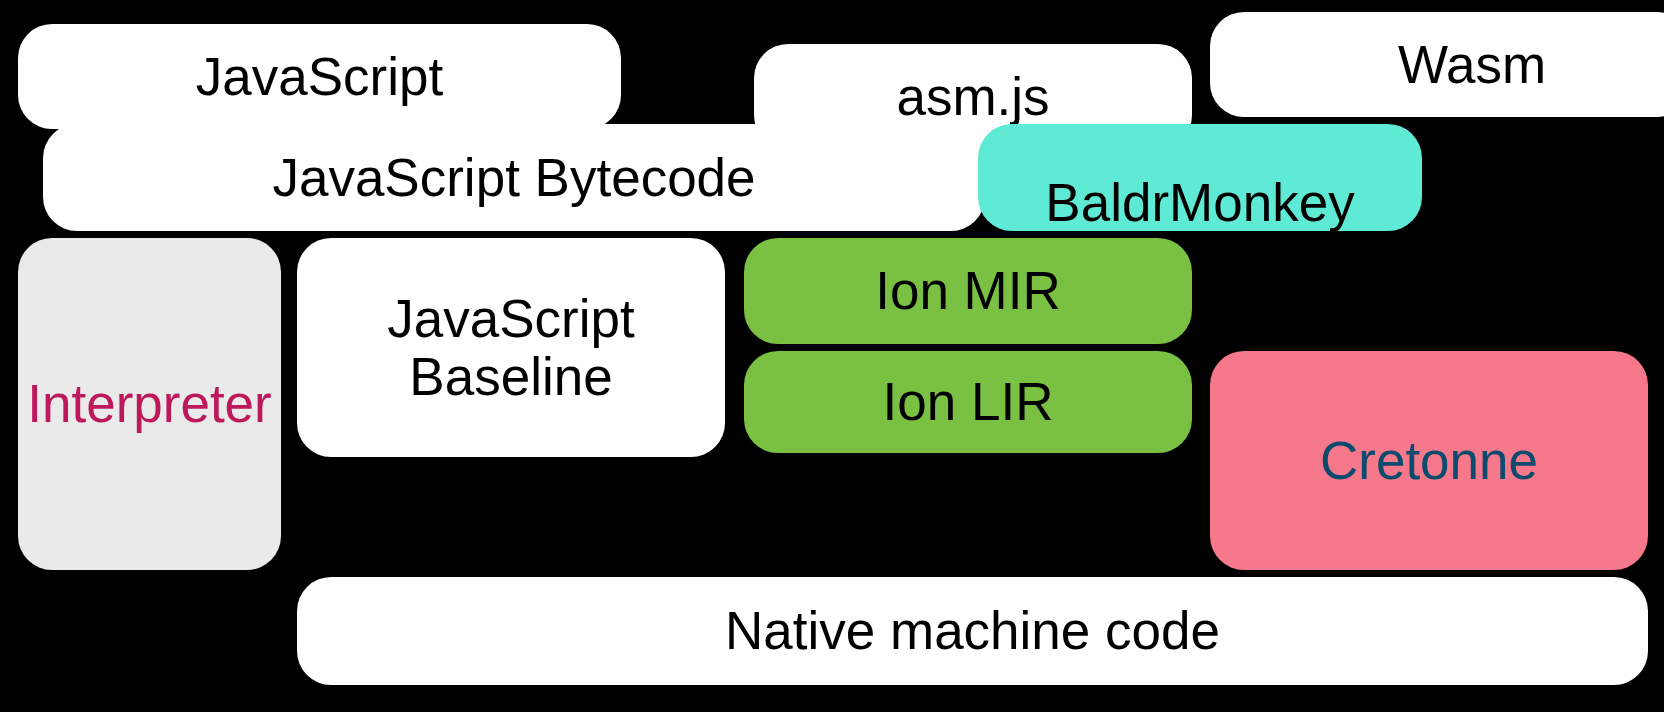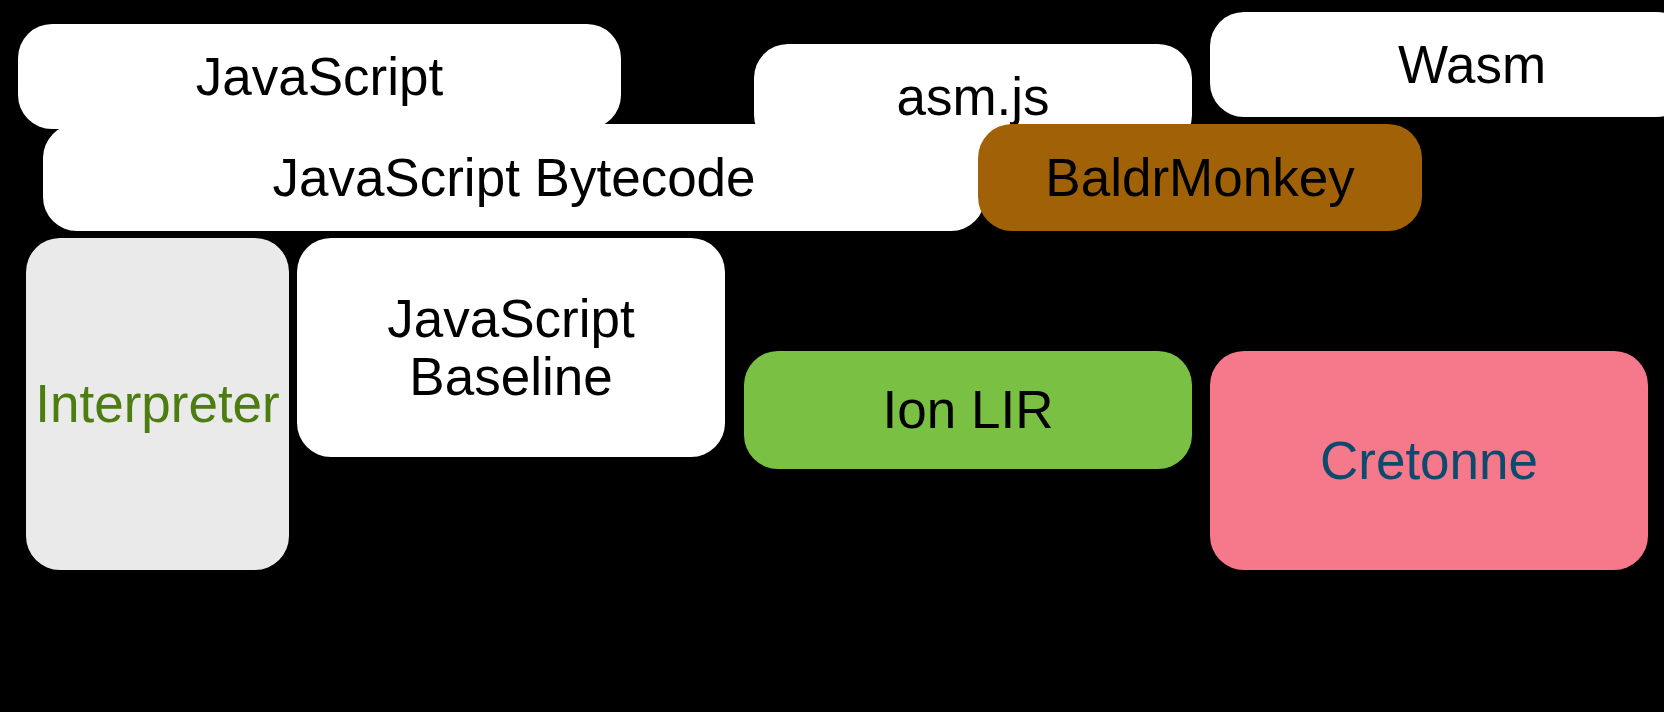--- a/index.html
+++ b/index.html
@@ -31,21 +31,21 @@
 
   
   .b-javascript   { left: 18px;   top: 12px;  width: 603px;  height: 105px; margin-top: 12px; }
   .b-asmjs        { left: 754px;  top: 12px;  width: 438px;  height: 105px; }
   .b-wasm         { left: 1210px; top: 12px;  width: 438px;  height: 105px; padding-left: 43px; }
   .b-bytecode     { left: 18px;   top: 124px; width: 942px;  height: 107px; }
   .b-baldrmonkey  { left: 978px;  top: 124px; width: 444px;  height: 107px; }
   .b-interpreter  { left: 18px;   top: 238px; width: 263px;  height: 332px; }
   .b-baseline     { left: 297px;  top: 238px; width: 428px;  height: 219px; padding: 16px 20px; box-sizing: border-box; }
   .b-ion-mir      { left: 744px;  top: 238px; width: 448px;  height: 106px; }
-  .b-ion-lir      { left: 744px;  top: 351px; width: 448px;  height: 118px; }
+  .b-ion-lir      { left: 744px;  top: 351px; width: 448px;  height: 102px; }
   .b-cretonne     { left: 1210px; top: 351px; width: 438px;  height: 219px; }
   .b-macro        { left: 297px;  top: 464px; width: 895px;  height: 106px; }
   .b-native       { left: 297px;  top: 577px; width: 1351px; height: 108px; }
 </style>
 </head>
 <body>
 
 <div id="stage" style="background: rgb(0, 0, 0);">
 
   <div class="box b-javascript" style="background: rgb(255, 255, 255); color: rgb(0, 0, 0);">
@@ -57,36 +57,42 @@
   </div>
 
   <div class="box b-wasm" style="background: rgb(255, 255, 255); color: rgb(0, 0, 0);">
     <span class="lbl">Wasm</span>
   </div>
 
   <div class="box b-bytecode" style="background: rgb(255, 255, 255); color: rgb(0, 0, 0); margin-left: 25px;">
     <span class="lbl">JavaScript Bytecode</span>
   </div>
 
-  <div class="box b-baldrmonkey" style="background: #a16207; color: rgb(0, 0, 0);">
+  <div class="box b-baldrmonkey" style="background: #5eead4; color: rgb(0, 0, 0); align-items: flex-end;">
     <span class="lbl">BaldrMonkey</span>
   </div>
 
-  <div class="box b-interpreter" style="background: rgb(234, 234, 234); color: #4d7c0f; margin-left: 8px;">
+  <div class="box b-interpreter" style="background: rgb(234, 234, 234); color: #be185d;">
     <span class="lbl">Interpreter</span>
   </div>
 
   <div class="box b-baseline" style="background: rgb(255, 255, 255); color: rgb(0, 0, 0);">
     <span class="lbl">JavaScript Baseline</span>
   </div>
 
+  <div class="box b-ion-mir" style="background: rgb(122, 193, 67); color: rgb(0, 0, 0);">
+    <span class="lbl">Ion MIR</span>
+  </div>
 
   <div class="box b-ion-lir" style="background: rgb(122, 193, 67); color: rgb(0, 0, 0);">
     <span class="lbl">Ion LIR</span>
   </div>
 
   <div class="box b-cretonne" style="background: rgb(245, 120, 139); color: #0c4a6e;">
     <span class="lbl">Cretonne</span>
   </div>
 
 
+  <div class="box b-native" style="background: rgb(255, 255, 255); color: rgb(0, 0, 0);">
+    <span class="lbl">Native machine code</span>
+  </div>
 
 </div>
 
 </body></html>

